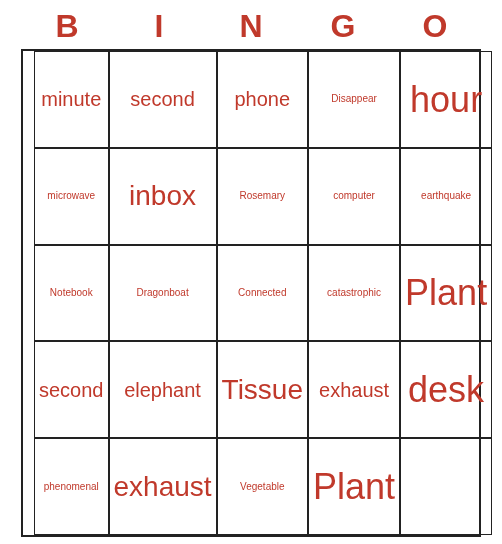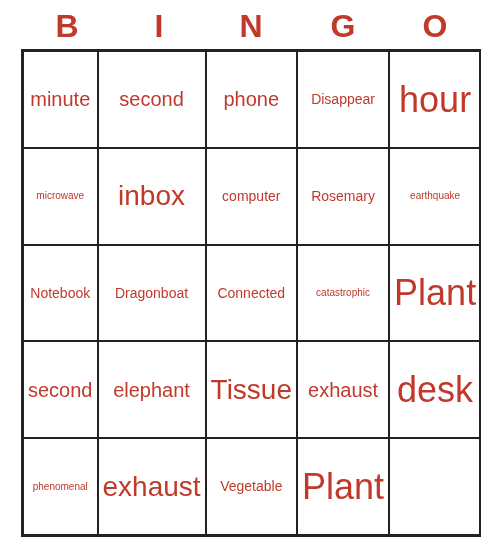--- a/index.html
+++ b/index.html
@@ -29,39 +29,40 @@
       text-align: center;
     }
 
     #bingo-grid {
       border: 2px solid #222;
       width: 460px;
       display: grid;
       grid-template-columns: repeat(5, 1fr);
       grid-template-rows: repeat(5, 1fr);
       height: 488px;
+      padding-left: 11px;
     }
 
     .bingo-cell {
       border: 1.5px solid #222;
       display: flex;
       align-items: center;
       justify-content: center;
       text-align: center;
       padding: 4px;
       color: #c0392b;
     }
 
     .bingo-cell span {
       color: #c0392b;
       line-height: 1.2;
     }
 
     .size-small { font-size: 10px; }
-    .size-medium { font-size: 14px; }
+    .size-medium { font-size: 10px; }
     .size-large { font-size: 20px; }
     .size-xlarge { font-size: 28px; }
     .size-xxlarge { font-size: 36px; }
   </style>
 </head>
 <body>
 
 <div id="bingo-header">
 <div class="header-letter">B</div>
     <div class="header-letter">I</div>
@@ -86,24 +87,24 @@
     <div class="bingo-cell">
       <span class="size-xxlarge">hour</span>
     </div>
     <div class="bingo-cell">
       <span class="size-small">microwave</span>
     </div>
     <div class="bingo-cell">
       <span class="size-xlarge">inbox</span>
     </div>
     <div class="bingo-cell">
-      <span class="size-medium">computer</span>
+      <span class="size-medium">Rosemary</span>
     </div>
     <div class="bingo-cell">
-      <span class="size-medium">Rosemary</span>
+      <span class="size-medium">computer</span>
     </div>
     <div class="bingo-cell">
       <span class="size-small">earthquake</span>
     </div>
     <div class="bingo-cell">
       <span class="size-medium">Notebook</span>
     </div>
     <div class="bingo-cell">
       <span class="size-medium">Dragonboat</span>
     </div>

